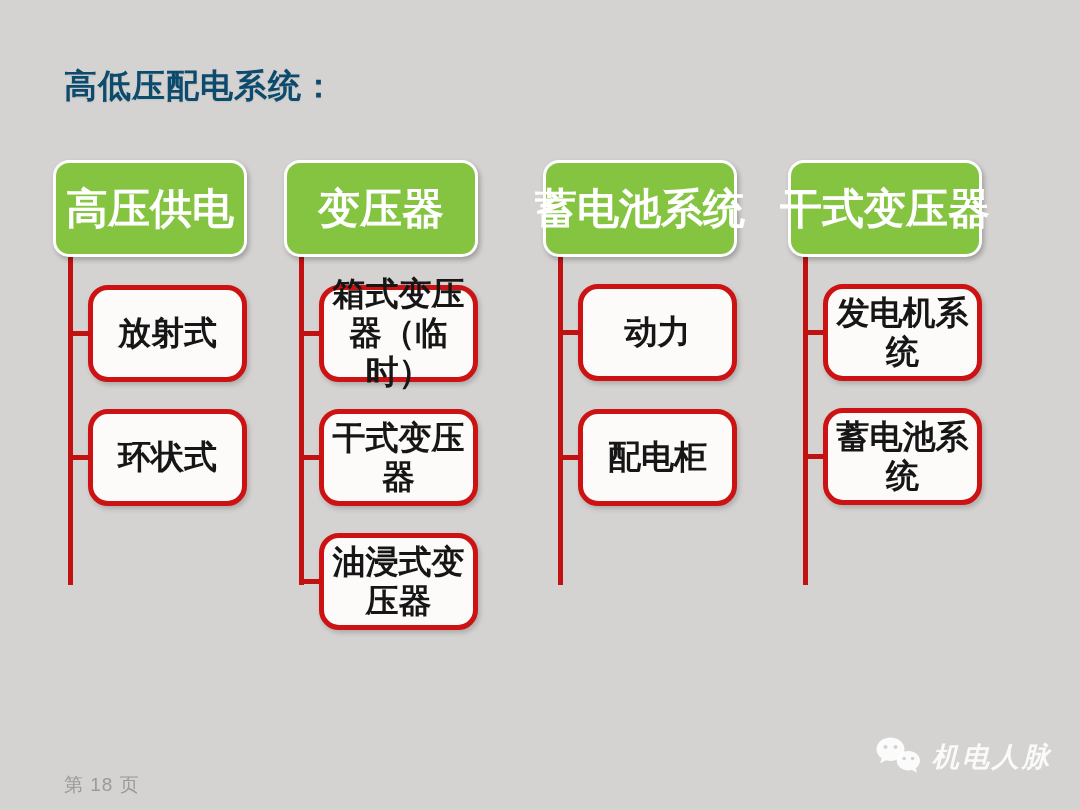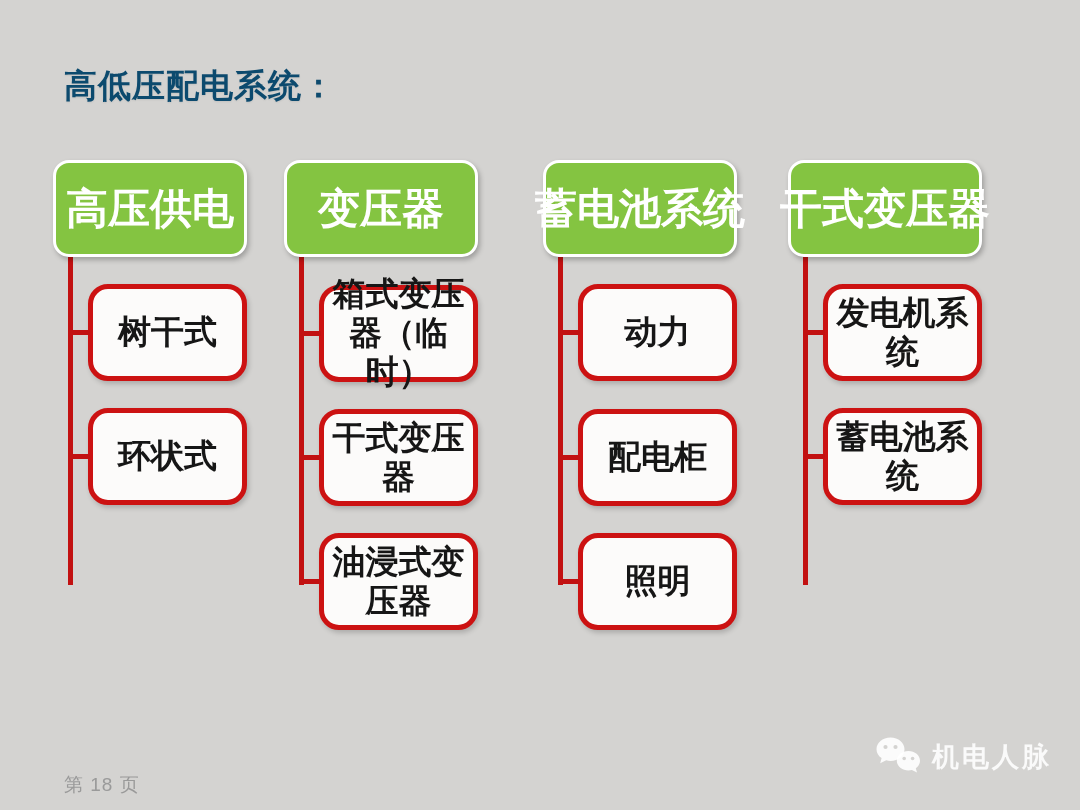--- a/index.html
+++ b/index.html
@@ -102,38 +102,39 @@
     position: absolute;
     right: 28px; top: 736px;
     display: flex; align-items: center;
     gap: 10px;
   }
   .brand-name {
     color: rgba(255,255,255,0.88);
     font-size: 27px;
     font-weight: bold;
     letter-spacing: 3px;
+    font-style: italic;
   }
   .wechat-icon { display: block; }
 </style>
 </head>
 <body>
 
 <div class="slide-title">高低压配电系统：</div>
 
 <div class="org-chart">
 
   <div class="column c0">
     <div class="category-box">
       <span>高压供电</span>
     </div>
     <div class="connector-v"></div>
-    <div class="node-box">
-      <div class="connector-stub"></div>
-      <span class="node-label">树干式</span>
+    <div class="node-box first">
+      <div class="connector-stub"></div>
+      <span class="node-label">放射式</span>
     </div>
     <div class="node-box">
       <div class="connector-stub"></div>
       <span class="node-label">环状式</span>
     </div>
   </div>
 
   <div class="column c1">
     <div class="category-box">
       <span>变压器</span>
@@ -158,24 +159,20 @@
       <span>蓄电池系统</span>
     </div>
     <div class="connector-v"></div>
     <div class="node-box">
       <div class="connector-stub"></div>
       <span class="node-label">动力</span>
     </div>
     <div class="node-box first">
       <div class="connector-stub"></div>
       <span class="node-label">配电柜</span>
-    </div>
-    <div class="node-box">
-      <div class="connector-stub"></div>
-      <span class="node-label">照明</span>
     </div>
   </div>
 
   <div class="column c3">
     <div class="category-box">
       <span>干式变压器</span>
     </div>
     <div class="connector-v"></div>
     <div class="node-box">
       <div class="connector-stub"></div>

